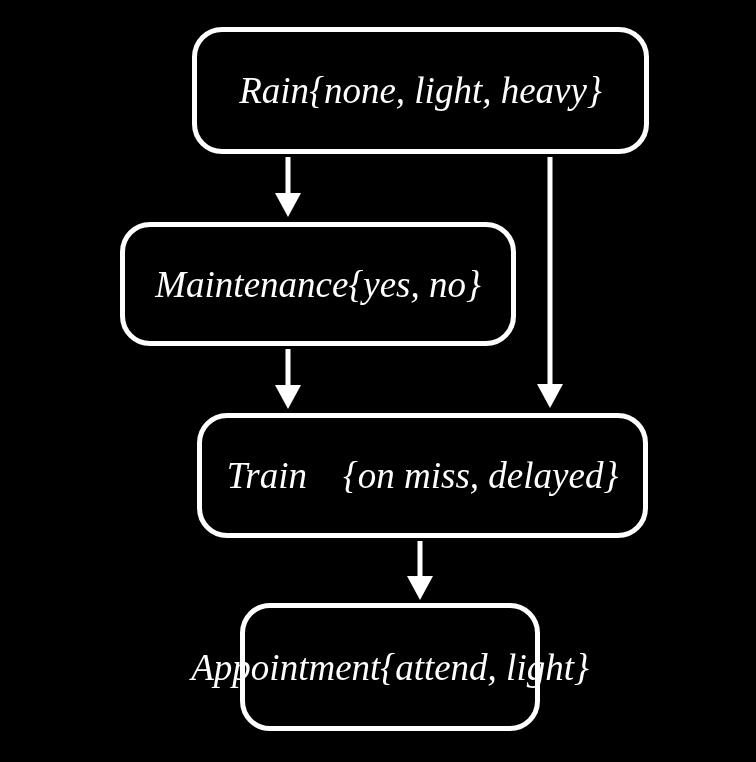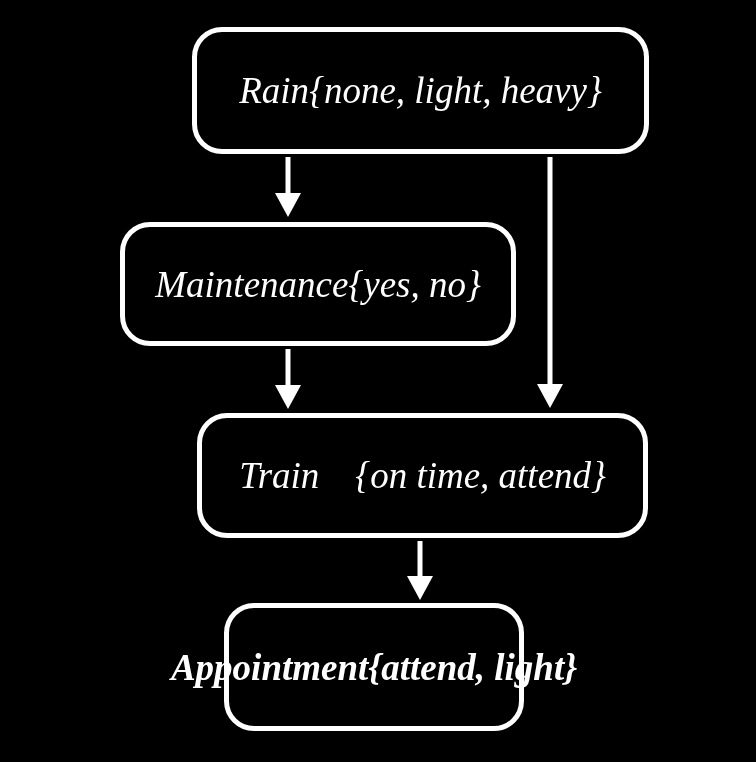--- a/index.html
+++ b/index.html
@@ -31,21 +31,21 @@
     line-height: 47px;
     padding: 4px 12px;
   }
   .node .node-label,
   .node .node-values {
     white-space: nowrap;
   }
   #node-rain        { left: 192px; top: 27px;  width: 457px; height: 127px; }
   #node-maintenance { left: 90px;  top: 222px; width: 396px; height: 124px; margin-left: 30px; }
   #node-train       { left: 197px; top: 413px; width: 451px; height: 125px; gap: 36px; }
-  #node-appointment { left: 224px; top: 603px; width: 300px; height: 128px; font-weight: bold; }
+  #node-appointment { left: 240px; top: 603px; width: 300px; height: 128px; }
   .edges-layer {
     position: absolute;
     left: 0;
     top: 0;
     width: 756px;
     height: 762px;
     pointer-events: none;
   }
   .edge-line {
     stroke: #ffffff;
@@ -85,21 +85,21 @@
     <div class="node-values">{none, light, heavy}</div>
   </div>
 
   <div class="node" id="node-maintenance">
     <div class="node-label">Maintenance</div>
     <div class="node-values">{yes, no}</div>
   </div>
 
   <div class="node" id="node-train">
     <div class="node-label">Train</div>
-    <div class="node-values">{on time, attend}</div>
+    <div class="node-values">{on miss, delayed}</div>
   </div>
 
   <div class="node" id="node-appointment">
     <div class="node-label">Appointment</div>
     <div class="node-values">{attend, light}</div>
   </div>
 
 </div>
 
 </body></html>

